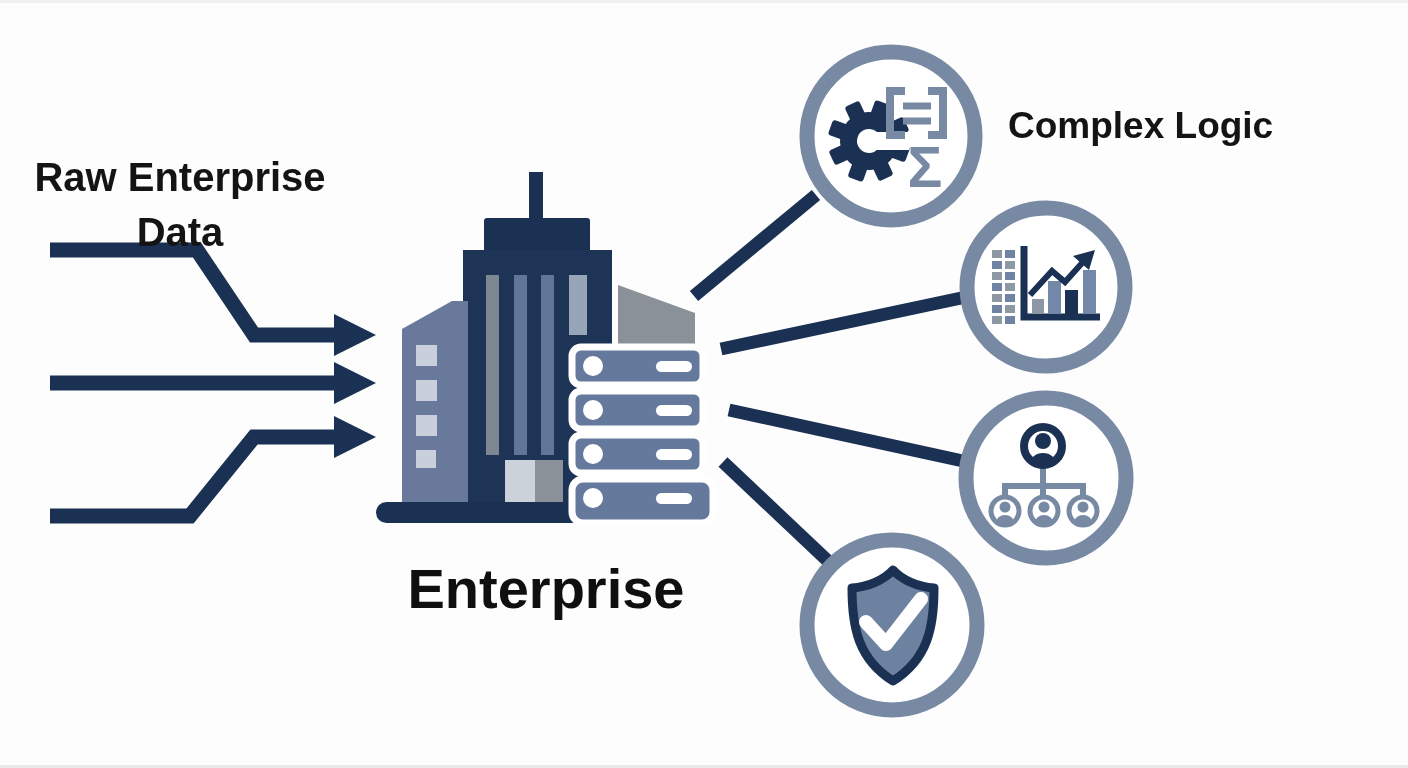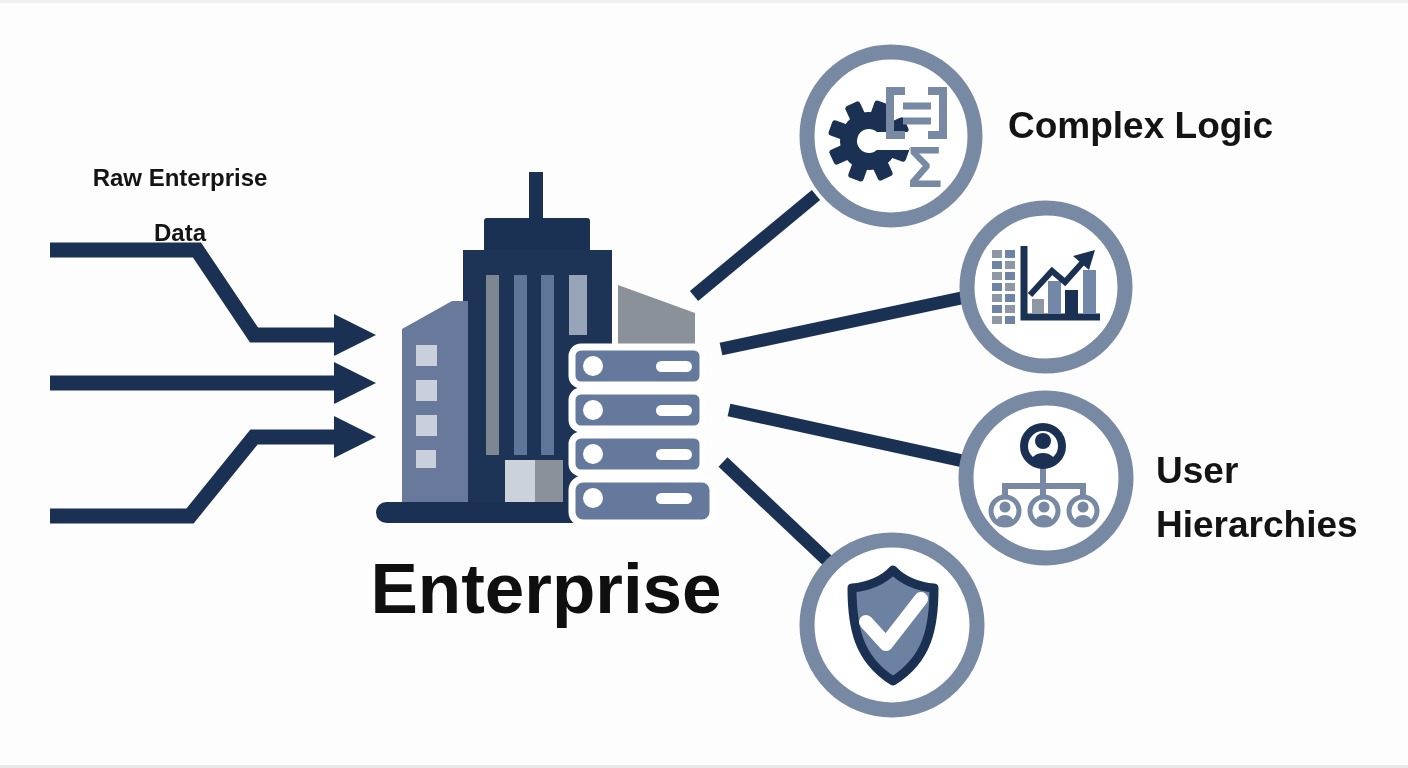--- a/index.html
+++ b/index.html
@@ -5,22 +5,22 @@
   html,body{margin:0;padding:0;background:#fff;}
   #canvas{
     position:relative;width:1408px;height:768px;overflow:hidden;
     background:#fdfdfd;
     font-family:"Liberation Sans","DejaVu Sans",sans-serif;
   }
   .label{
     position:absolute;color:#141414;font-weight:bold;white-space:nowrap;
   }
   .label span{display:block;margin-top:14px;}
-  #raw-data-label{left:20px;top:143px;width:320px;text-align:center;font-size:24px;line-height:41px;}
-  #platform-label{left:336px;top:543px;width:420px;text-align:center;font-size:71px;line-height:63px;color:#0f0f0f;}
+  #raw-data-label{left:20px;top:143px;width:320px;text-align:center;font-size:40px;line-height:41px;}
+  #platform-label{left:336px;top:543px;width:420px;text-align:center;font-size:56px;line-height:63px;color:#0f0f0f;}
   .out-label{font-size:37px;line-height:40px;}
   #label-complex{left:1008px;top:92px;}
   #label-dashboards{left:1156px;top:247px;}
   #label-hierarchies{left:1156px;top:437px;}
   #label-governance{left:1008px;top:597px;}
   #diagram-art{position:absolute;left:0;top:0;}
   .edge-strip{position:absolute;left:0;width:1408px;background:#d6d6d6;}
   #edge-top{top:0;height:3px;opacity:.35;}
   #edge-bottom{bottom:0;height:3px;opacity:.5;}
 </style>
@@ -208,23 +208,19 @@
 
   <div class="label" id="platform-label">
     <span>Enterprise</span>
   </div>
 
   <div class="label out-label" id="label-complex">
     <span>Complex Logic</span>
   </div>
 
 
-  <div class="label out-label" id="label-hierarchies">
-    <span>User</span>
-    <span>Hierarchies</span>
-  </div>
 
   <div class="label out-label" id="label-governance">
   </div>
 
   <div class="edge-strip" id="edge-top"></div>
   <div class="edge-strip" id="edge-bottom"></div>
 </div>
 
 </body></html>

